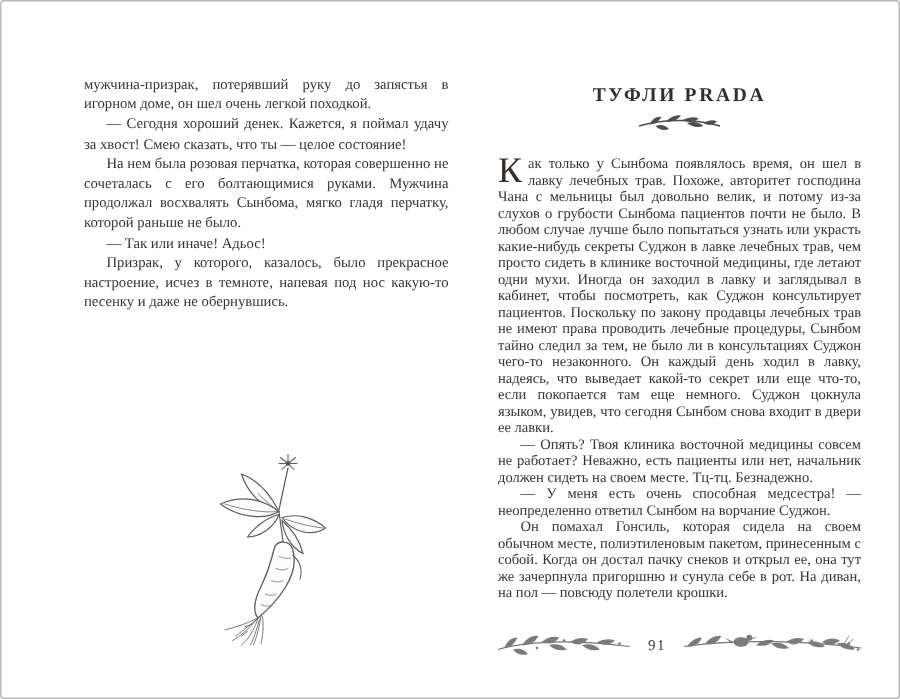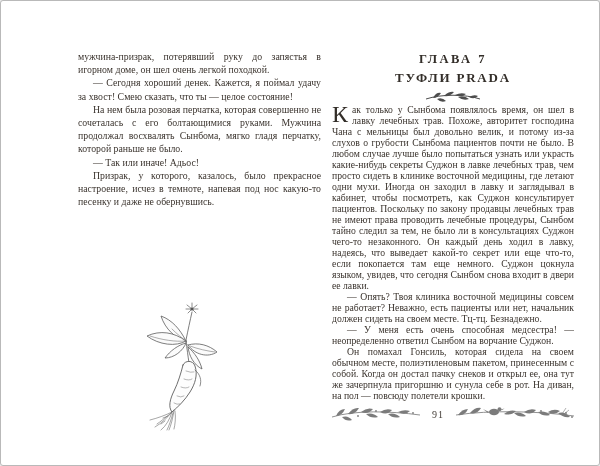--- a/index.html
+++ b/index.html
@@ -12,21 +12,20 @@
     box-sizing:border-box;
     overflow:hidden;
     font-family:"Liberation Serif","DejaVu Serif",serif;
     color:#3a332d;
   }
   
   .left-text{
     position:absolute;left:55px;top:49px;width:243px;
     font-size:9.8px;line-height:13.2px;text-align:justify;
     hyphens:auto;
-    margin-left:22px;
   }
   .left-text p{margin:0;}
   p.indent{text-indent:15px;}
   .ginseng{position:absolute;left:131px;top:298px;}
   
   .right-head{
     position:absolute;left:331px;top:51px;width:242px;
     text-align:center;color:#332e29;
   }
   .chapter-label{font-size:12.5px;font-weight:bold;letter-spacing:2.5px;}
@@ -38,21 +37,21 @@
     hyphens:auto;
   }
   .right-text p{margin:0;}
   .dropcap{
     float:left;
     font-size:24px;line-height:19px;
     padding:1px 4px 0 0;
     color:#332e29;
   }
   .right-footer{
-    position:absolute;left:329px;top:400px;width:246px;height:26px;
+    position:absolute;left:329px;top:416px;width:246px;height:26px;
     display:flex;align-items:center;justify-content:space-between;
   }
   .page-number{font-size:10px;letter-spacing:1px;color:#443e38;}
   svg{display:block;}
 </style>
 </head>
 <body>
 
 <div class="screen">
 
@@ -110,21 +109,20 @@
         <path d="M41,114 C39,121 37,127 35,131"></path>
         <path d="M39,114 C33,119 28,123 25,125"></path>
         <path d="M43,112 C44,119 43,126 42,130"></path>
         <path d="M36,117 l-5,2"></path>
         <path d="M33,122 l-4,3"></path>
       </g>
     </g>
   </svg>
 
   <div class="right-head">
-    <div class="chapter-label">ГЛАВА 7</div>
     <div class="chapter-title">ТУФЛИ PRADA</div>
     <svg class="chapter-ornament" width="60" height="13" viewBox="0 0 60 13" style="margin-left:auto;margin-right:auto;">
       <path d="M3,8 C18,3 42,3 57,8" stroke="#4d4d4d" stroke-width="1" fill="none"></path>
       <g fill="#4d4d4d">
         <path d="M10,7 Q13,1 18,2 Q15,7 10,7 Z"></path>
         <path d="M21,5 Q26,0 31,1 Q27,6 21,5 Z"></path>
         <path d="M32,4 Q38,1 43,3 Q38,7 32,4 Z"></path>
         <path d="M14,8 Q18,12 23,10 Q19,6 14,8 Z"></path>
         <path d="M35,6 Q40,10 46,8 Q41,4 35,6 Z"></path>
         <path d="M46,6 Q51,3 55,5 Q51,9 46,6 Z"></path>

